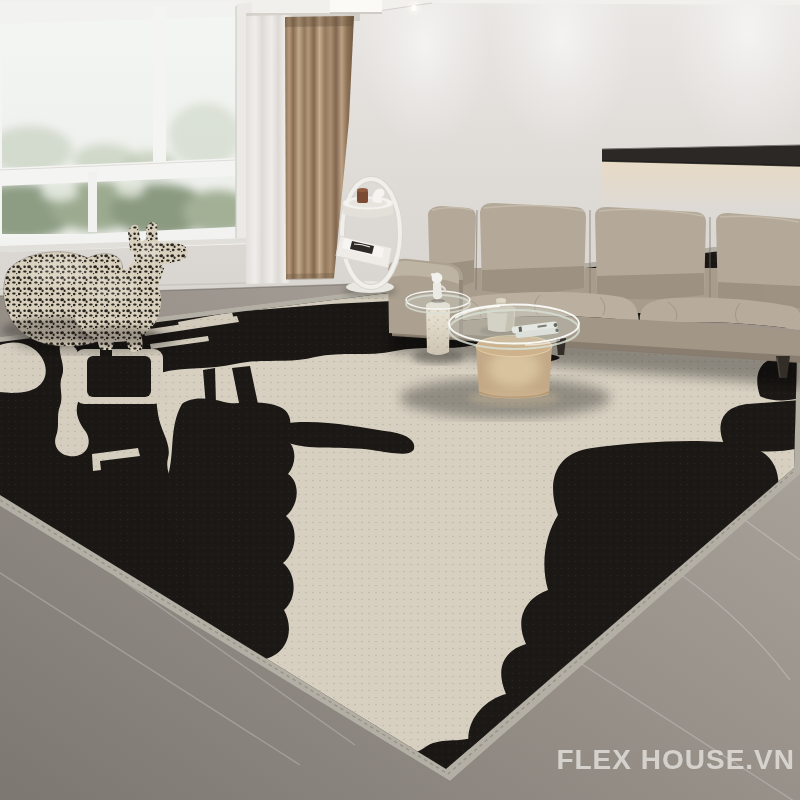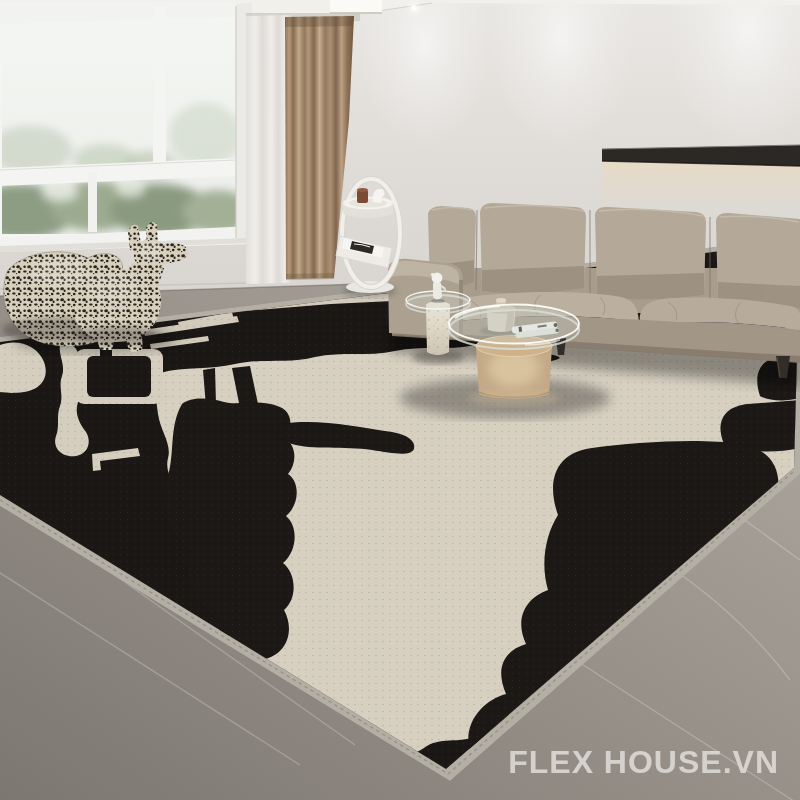--- a/index.html
+++ b/index.html
@@ -1,19 +1,19 @@
 <!DOCTYPE html>
 <html><head>
 <meta charset="utf-8">
 <style>
   html,body{margin:0;padding:0;background:#222;}
   .stage{position:relative;width:800px;height:800px;overflow:hidden;
          font-family:"Liberation Sans", sans-serif;background:#ddd;}
   .stage svg{position:absolute;left:0;top:0;}
-  .watermark{position:absolute;right:21px;top:744px;font-size:32px;font-weight:700;
+  .watermark{position:absolute;right:5px;top:744px;font-size:28px;font-weight:700;
              letter-spacing:1px;color:rgba(224,221,216,0.85);white-space:nowrap;}
 </style>
 </head>
 <body>
 
 <div class="stage">
 <svg width="800" height="800" viewBox="0 0 800 800">
   <defs>
     <linearGradient id="wallG" x1="0" y1="0" x2="0" y2="1">
       <stop offset="0" stop-color="#eae8e5"></stop>

